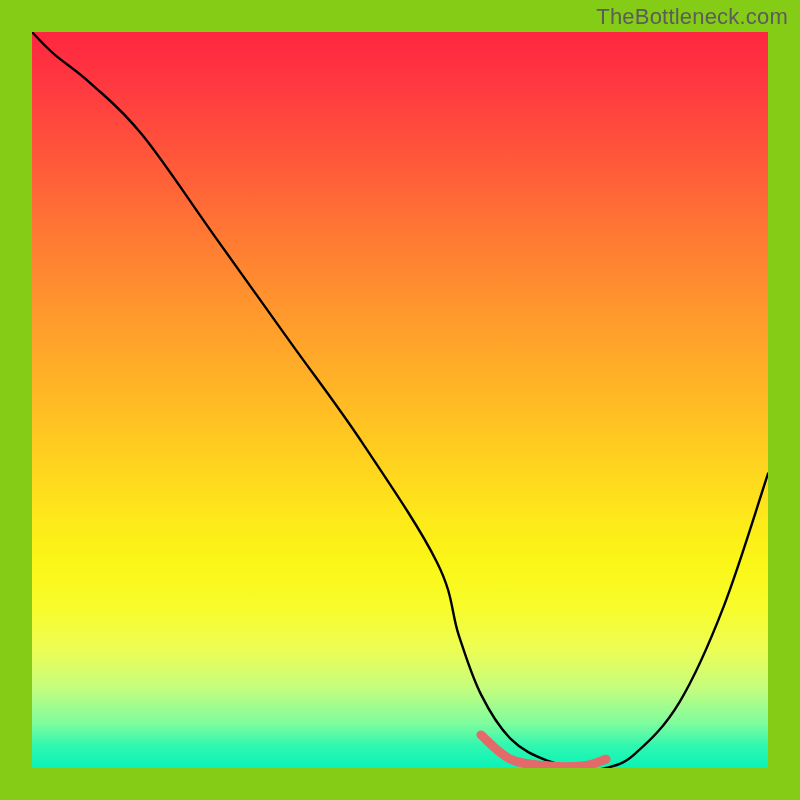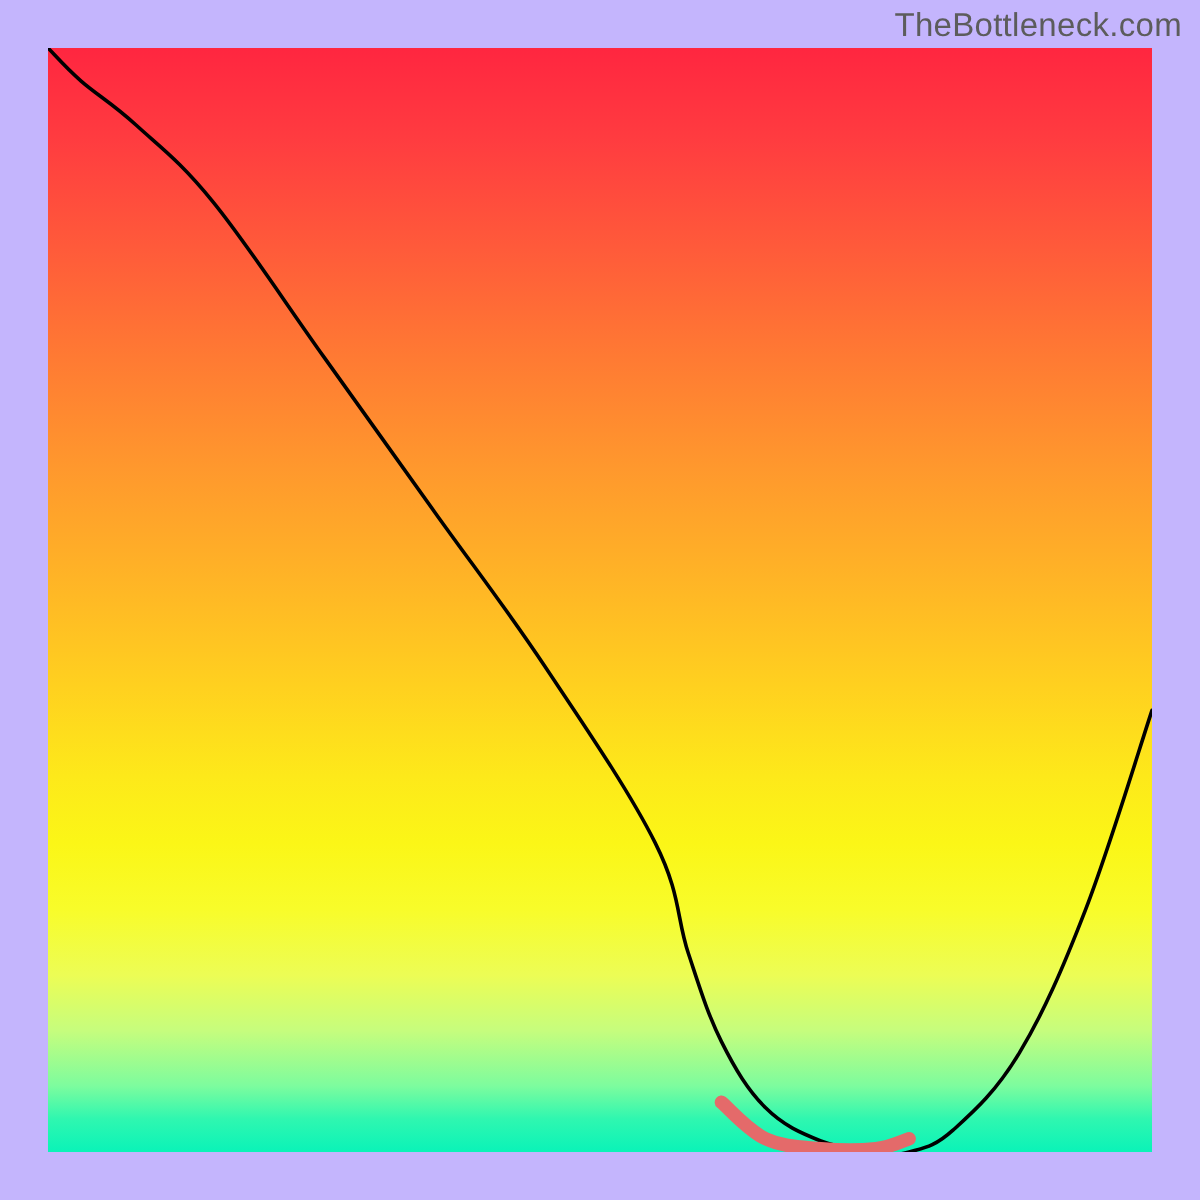--- a/index.html
+++ b/index.html
@@ -8,21 +8,21 @@
     width: 800px;
     height: 800px;
     background: #000;
     overflow: hidden;
     font-family: Arial, Helvetica, sans-serif;
   }
   .frame {
     position: relative;
     width: 800px;
     height: 800px;
-    background: #c4b5fd;
+    background: #84cc16;
   }
   .watermark {
     position: absolute;
     top: 4px;
     right: 12px;
     color: #5c5c5c;
     font-size: 22px;
     font-weight: 500;
     letter-spacing: 0.2px;
     z-index: 5;

